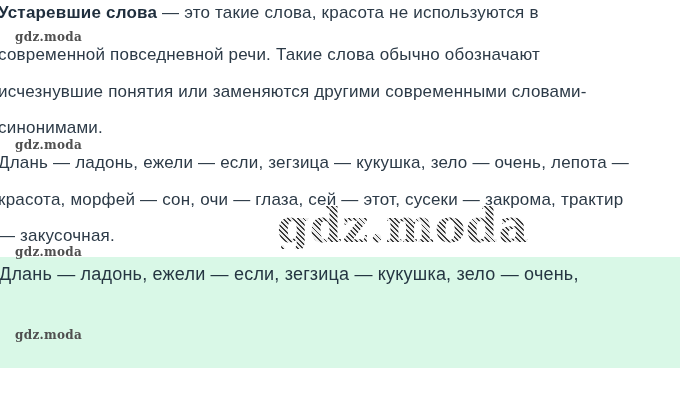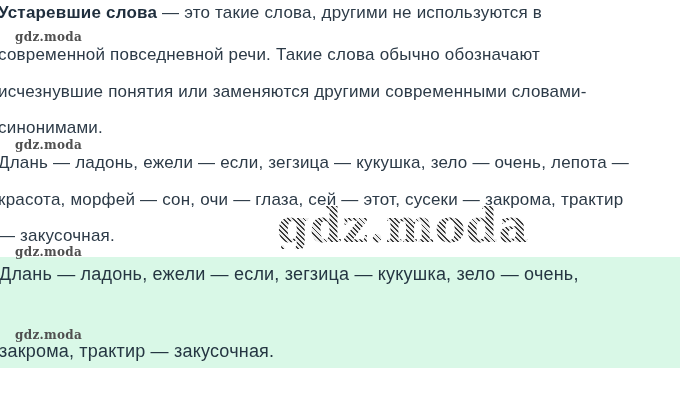--- a/index.html
+++ b/index.html
@@ -69,32 +69,31 @@
       color:transparent;
       -webkit-text-fill-color:transparent;
     }
   }
 </style>
 </head>
 <body>
 
 <div class="page">
 
-  <div class="line" style="top:3px"><b>Устаревшие слова</b><span> — это такие слова, другими не используются в</span></div>
+  <div class="line" style="top:3px"><b>Устаревшие слова</b><span> — это такие слова, красота не используются в</span></div>
   <div class="line" style="top:45px">современной повседневной речи. Такие слова обычно обозначают</div>
   <div class="line" style="top:82px">исчезнувшие понятия или заменяются другими современными словами-</div>
   <div class="line" style="top:118px">синонимами.</div>
 
   <div class="line" style="top:153px">Длань — ладонь, ежели — если, зегзица — кукушка, зело — очень, лепота —</div>
   <div class="line" style="top:190px">красота, морфей — сон, очи — глаза, сей — этот, сусеки — закрома, трактир</div>
   <div class="line" style="top:226px">— закусочная.</div>
 
   <div class="highlight">
     <div class="gline" style="top:7px">Длань — ладонь, ежели — если, зегзица — кукушка, зело — очень,</div>
-    <div class="gline" style="top:84px">закрома, трактир — закусочная.</div>
   </div>
 
   <div class="wm-small" style="top:31px">gdz.moda</div>
   <div class="wm-small" style="top:139px">gdz.moda</div>
   <div class="wm-small" style="top:246px">gdz.moda</div>
   <div class="wm-small" style="top:329px">gdz.moda</div>
   <div class="wm-large">gdz.moda</div>
 
 </div>
 

